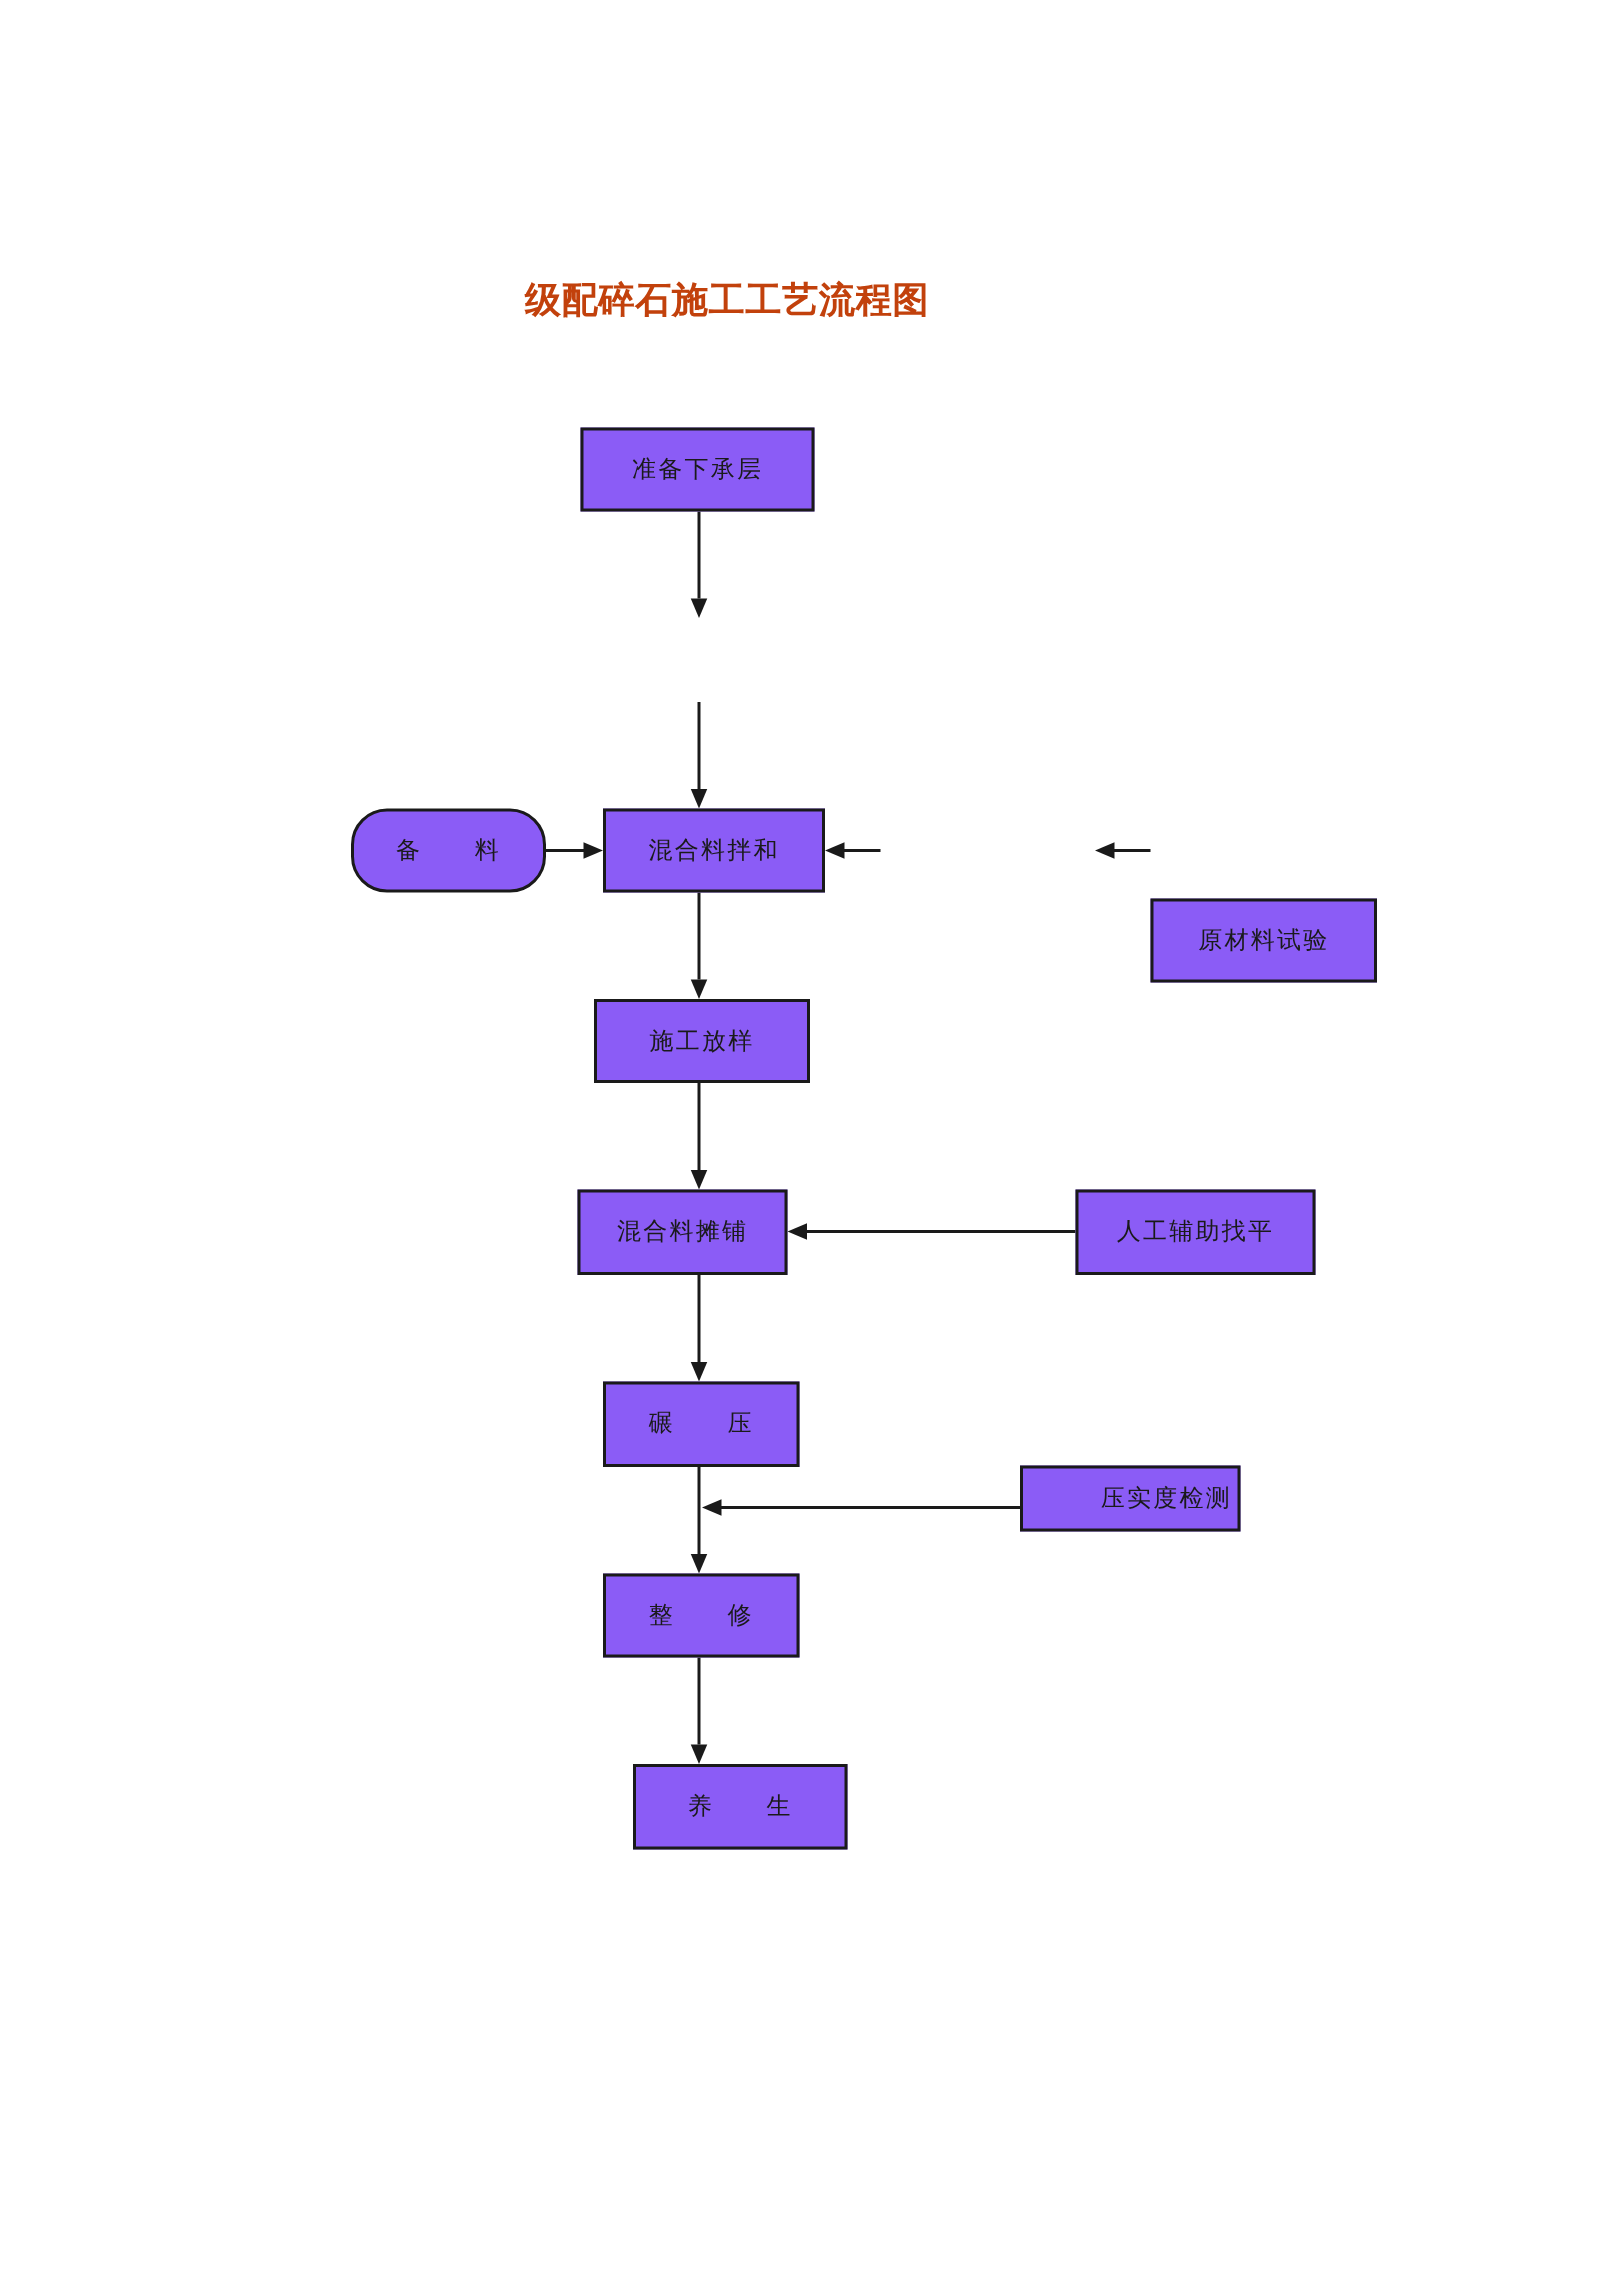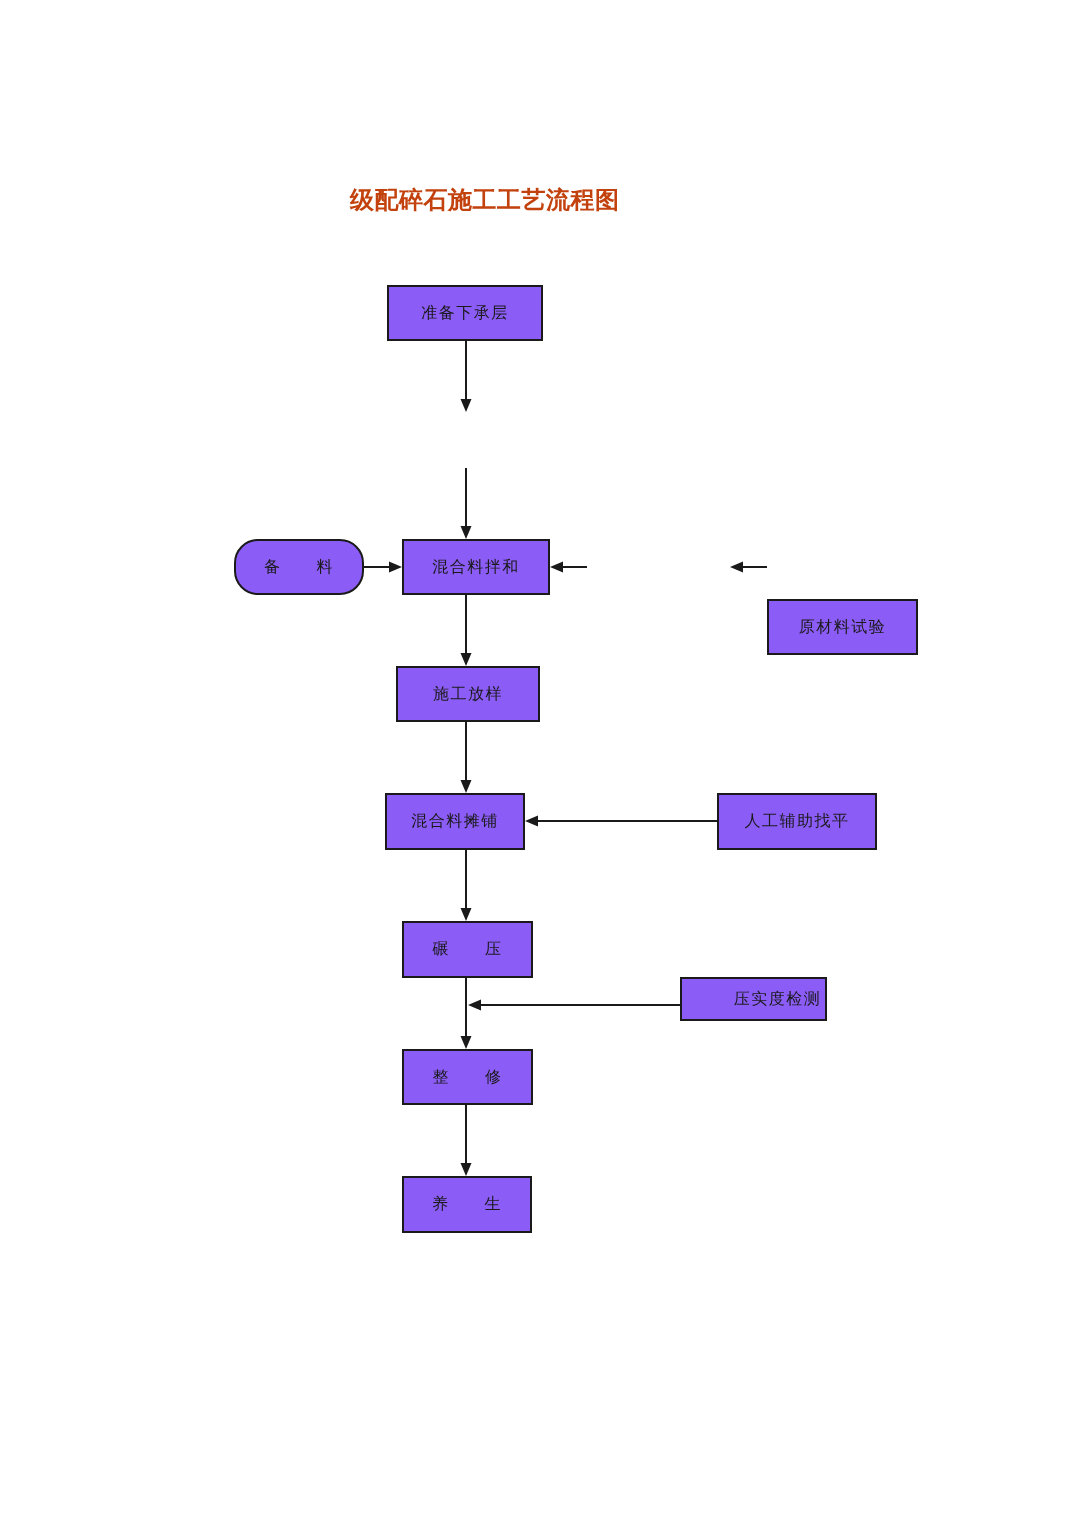--- a/index.html
+++ b/index.html
@@ -151,17 +151,17 @@
   </div>
 
   <div class="node" style="left:680px; top:977px; width:147px; height:44px;padding-left:48px;">
     <span class="label">压实度检测</span>
   </div>
 
   <div class="node" style="left:402px; top:1049px; width:131px; height:56px;">
     <span class="label">整　　修</span>
   </div>
 
-  <div class="node" style="left:402px; top:1176px; width:130px; height:57px;">
+  <div class="node" style="left:422px; top:1176px; width:143px; height:57px;">
     <span class="label">养　　生</span>
   </div>
 
 </div>
 
 </body></html>

